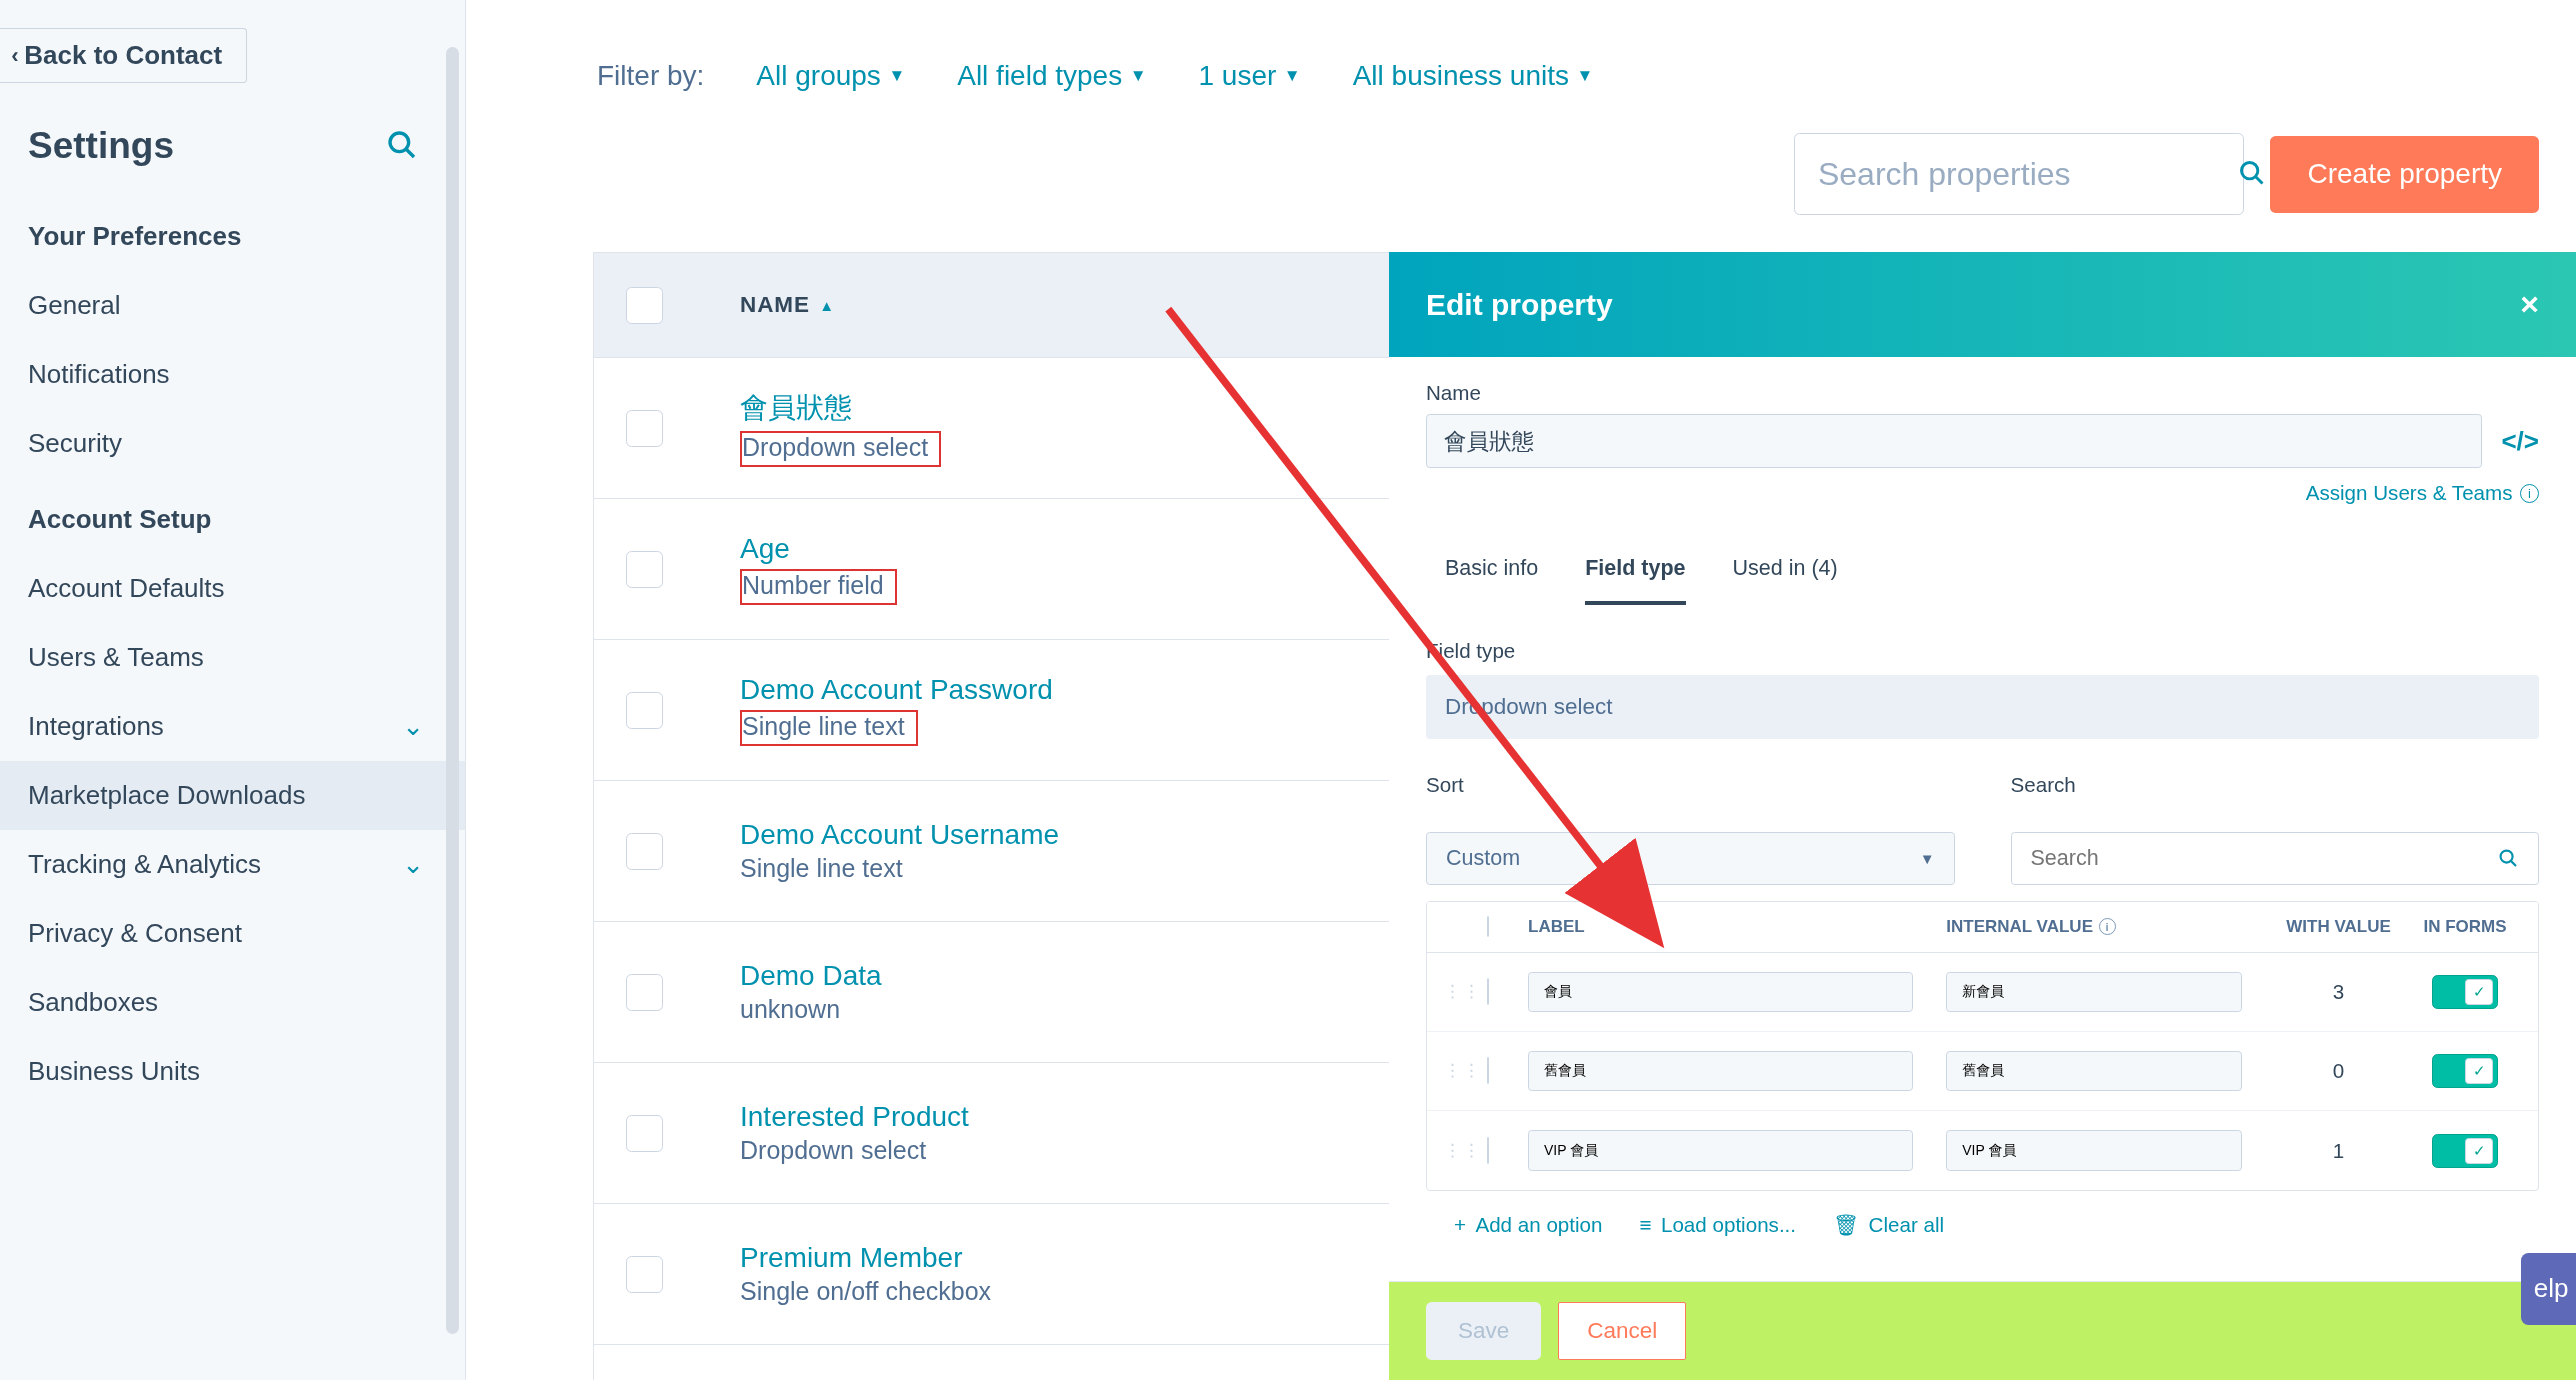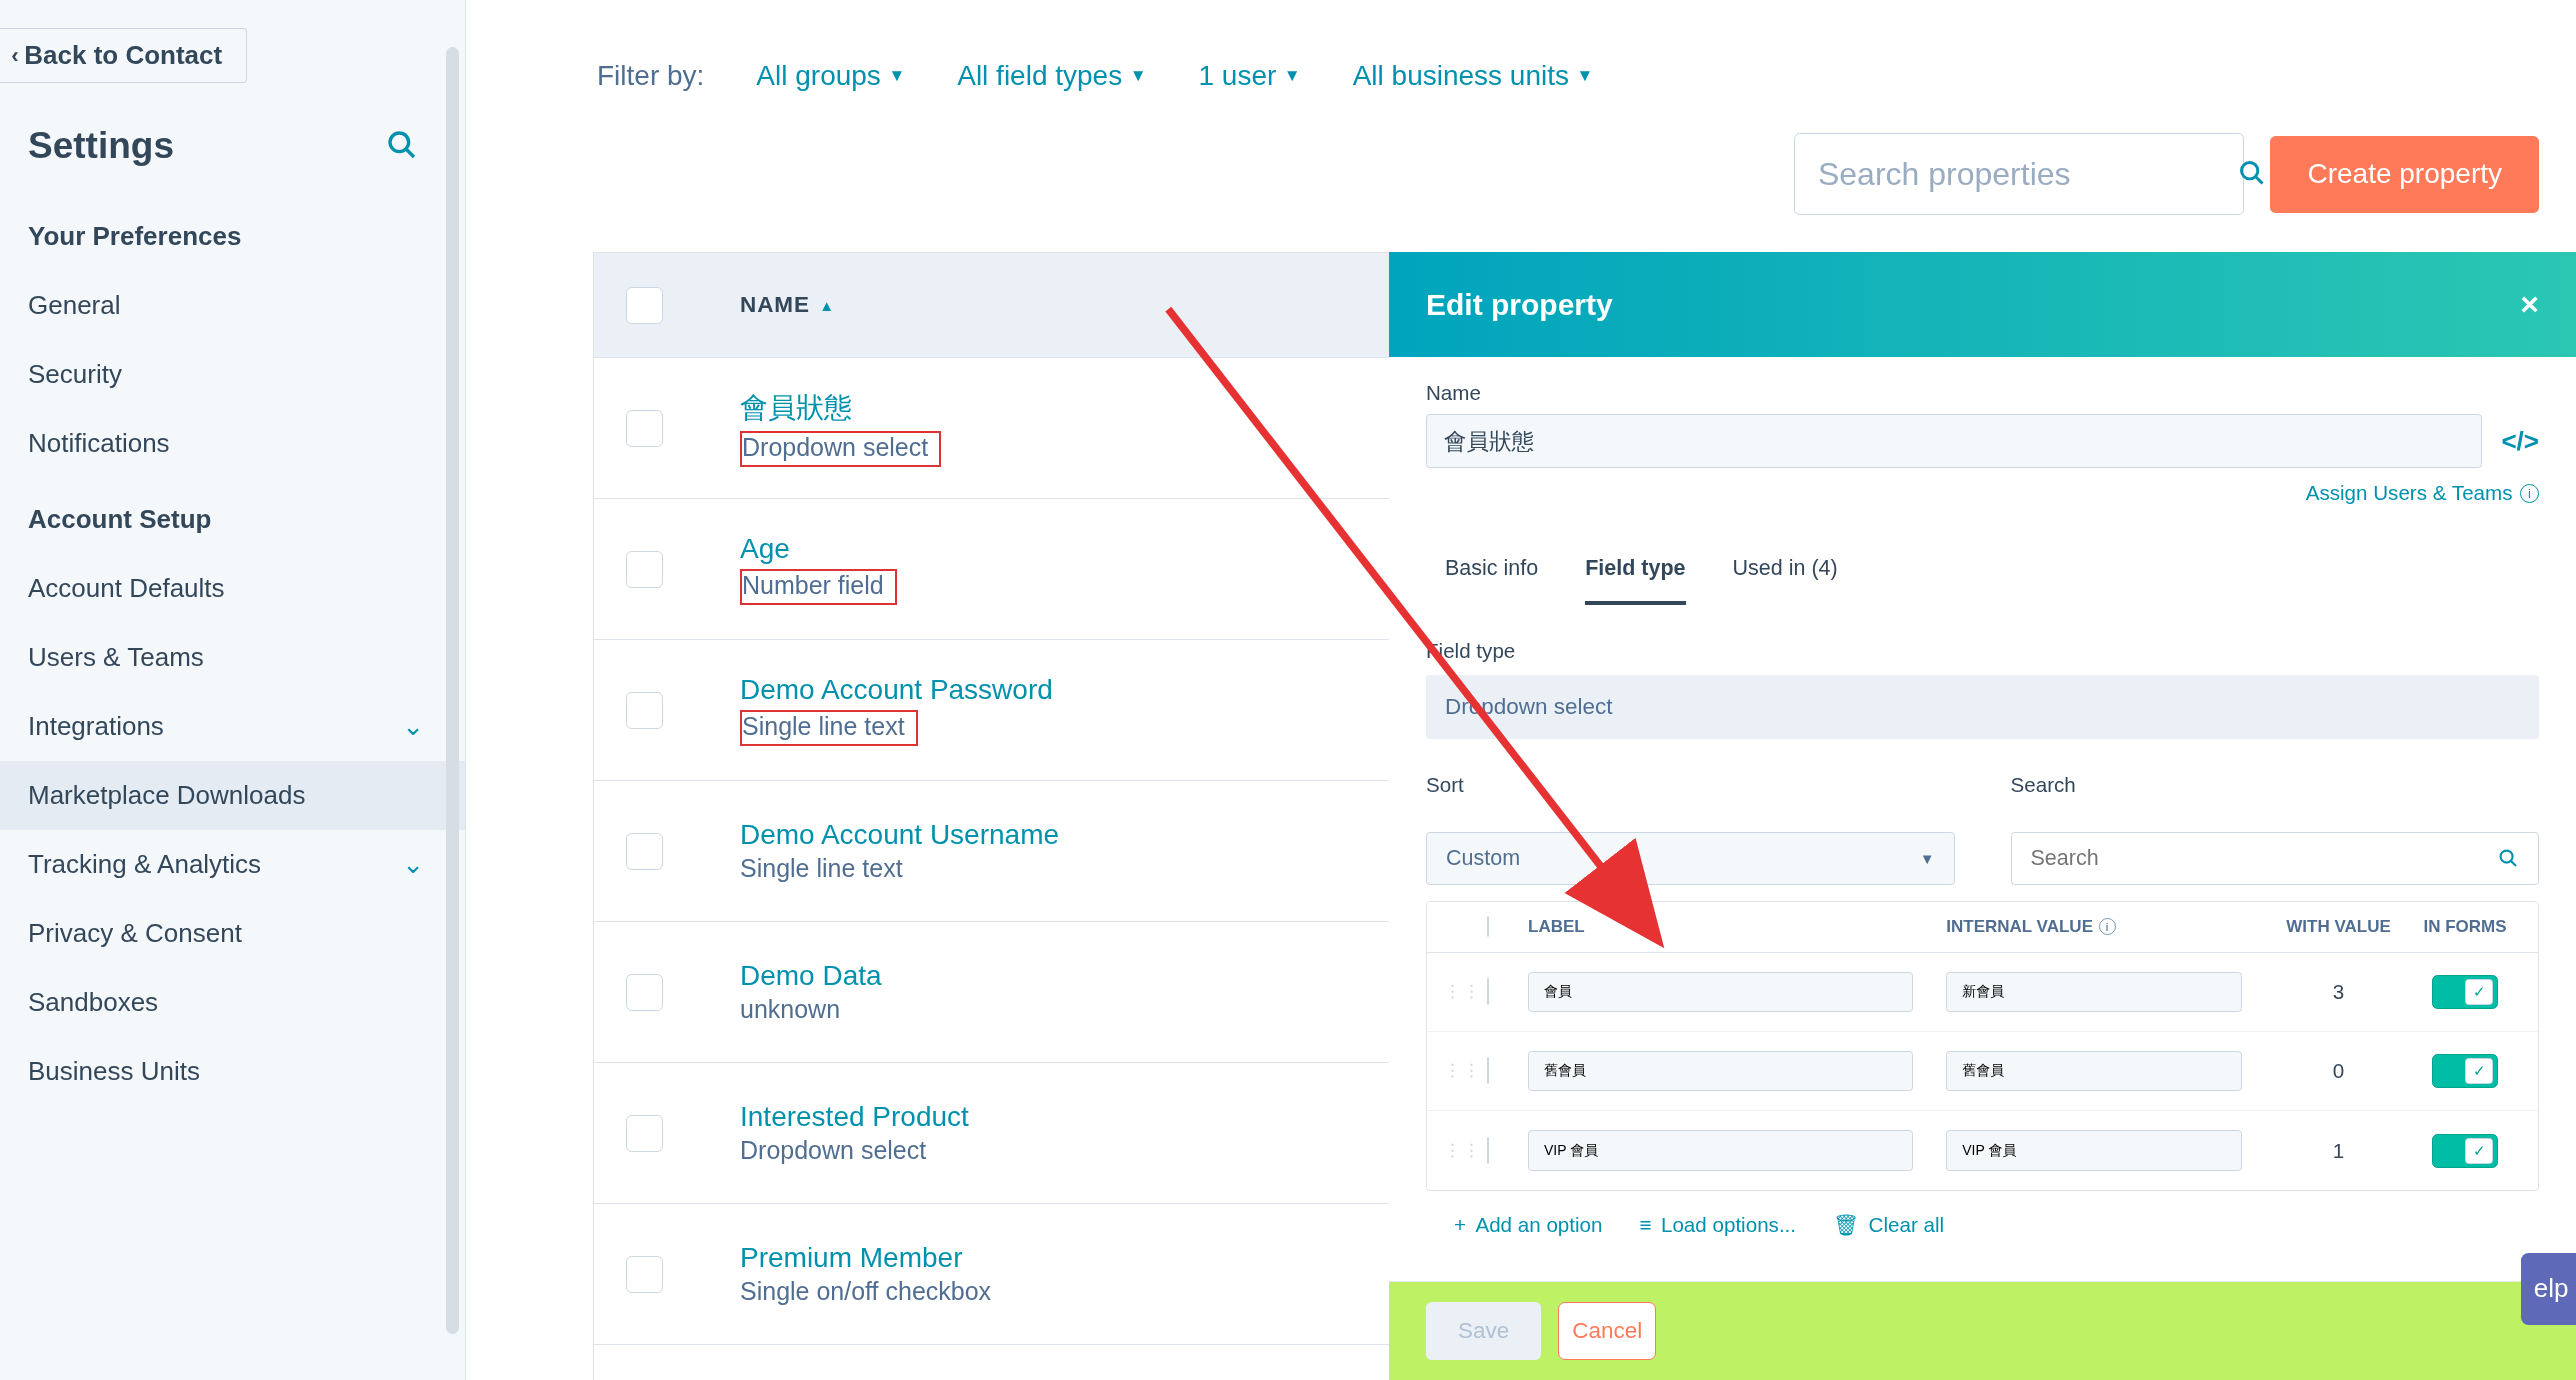--- a/index.html
+++ b/index.html
@@ -333,22 +333,22 @@
     color: #b0c1d4;
     border: none;
     padding: 15px 32px;
     border-radius: 5.6px;
     font-size: 22.5px;
   }
   .cancel-btn {
     background: #fff;
     color: #ff7a59;
     border: 0.9px solid #ff7a59;
-    padding: 15px 13px;
-    border-radius: 7px;
+    padding: 15px 28px;
+    border-radius: 2px;
     font-size: 22.5px;
   }
 
   .help-chip {
     position: absolute;
     right: 0;
     bottom: 56px;
     background: #5e6ab8;
     color: #fff;
     padding: 20.6px 7.5px 20.6px 13px;
@@ -382,24 +382,24 @@
           <line x1="21" y1="21" x2="15" y2="15"></line>
         </svg>
     </span>
   </div>
 
   <div class="section-title">Your Preferences</div>
   <div class="side-item">
       <span>General</span>
     </div>
   <div class="side-item">
+      <span>Notifications</span>
+    </div>
+  <div class="side-item">
       <span>Security</span>
-    </div>
-  <div class="side-item">
-      <span>Notifications</span>
     </div>
 
   <div class="section-title">Account Setup</div>
   <div class="side-item">
       <span>Account Defaults</span>
     </div>
   <div class="side-item">
       <span>Users &amp; Teams</span>
     </div>
   <div class="side-item">

